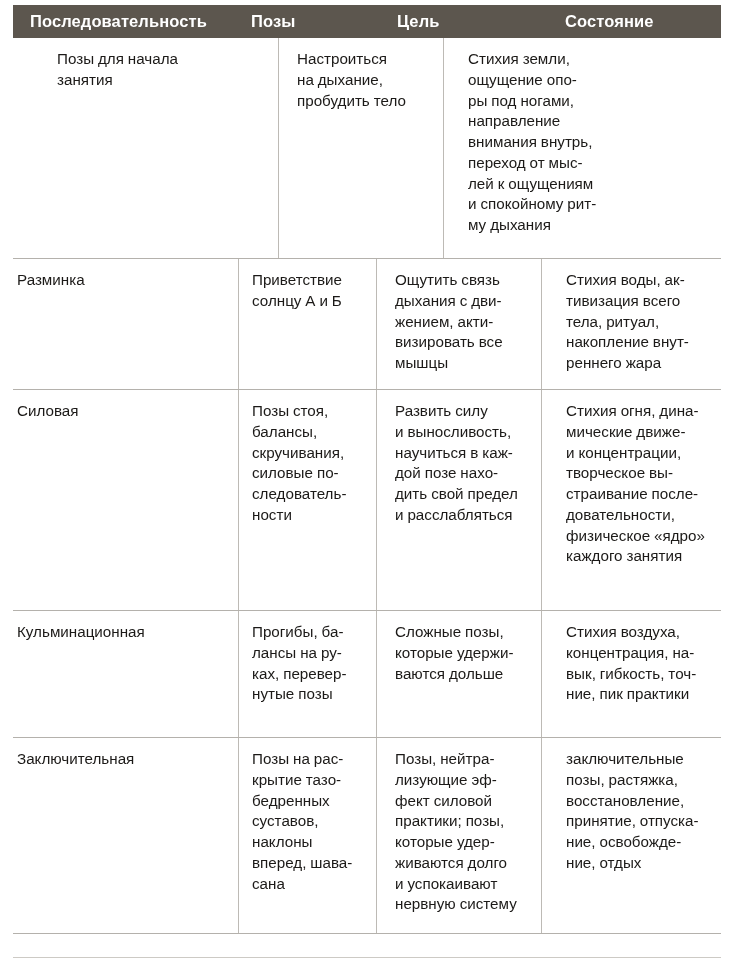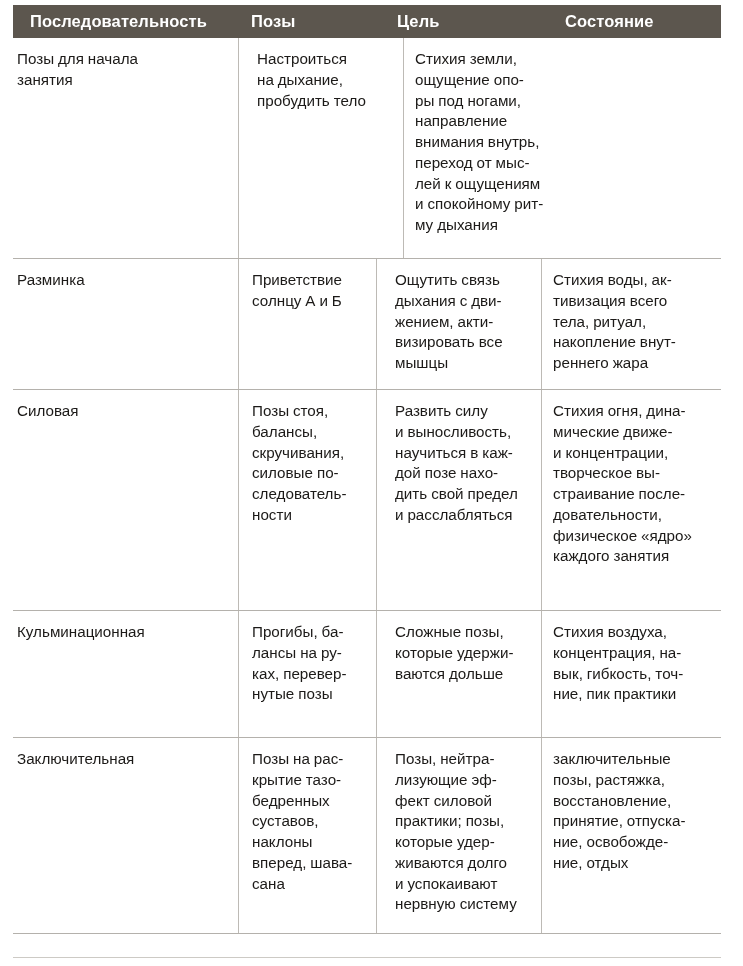--- a/index.html
+++ b/index.html
@@ -85,28 +85,28 @@
     padding-left: 13px;
     padding-right: 6px;
   }
   .td.c3 {
     width: 165px;
     padding-left: 18px;
     padding-right: 6px;
   }
   .td.c4 {
     width: 180px;
-    padding-left: 11px;
+    padding-left: 24px;
     padding-right: 6px;
   }
 
   .td .ln { display: block; }
 
   
-  .trow.r1 { min-height: 220px; }
+  .trow.r1 { min-height: 220px; margin-left: 40px; }
   .trow.r2 { min-height: 131px; }
   .trow.r3 { min-height: 221px; }
   .trow.r4 { min-height: 127px; }
   .trow.r5 { min-height: 196px; }
 
   
   .footer-rule {
     position: absolute;
     left: 13px;
     top: 957px;

